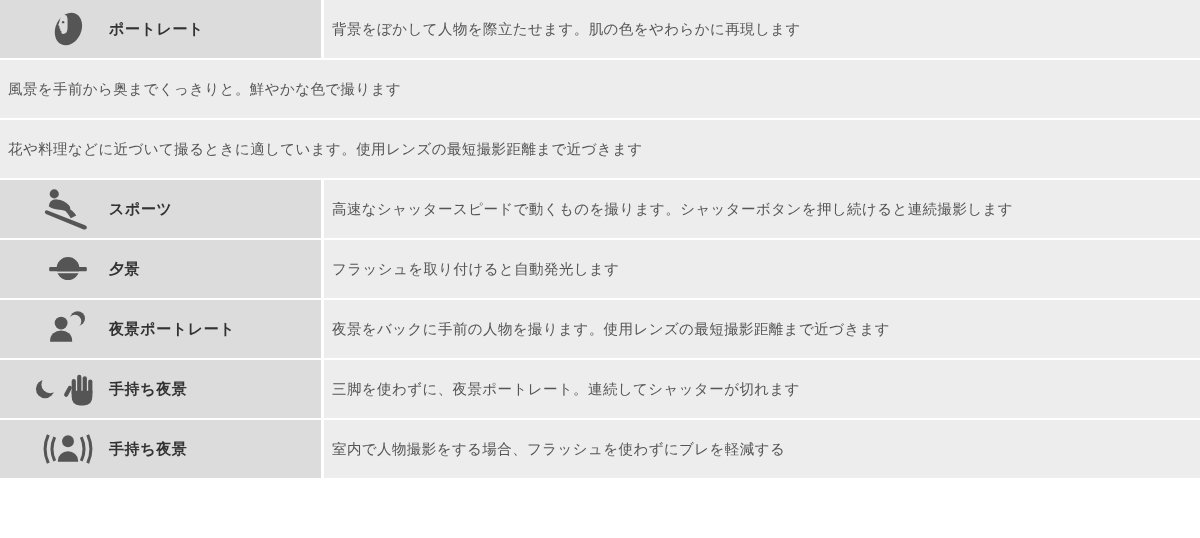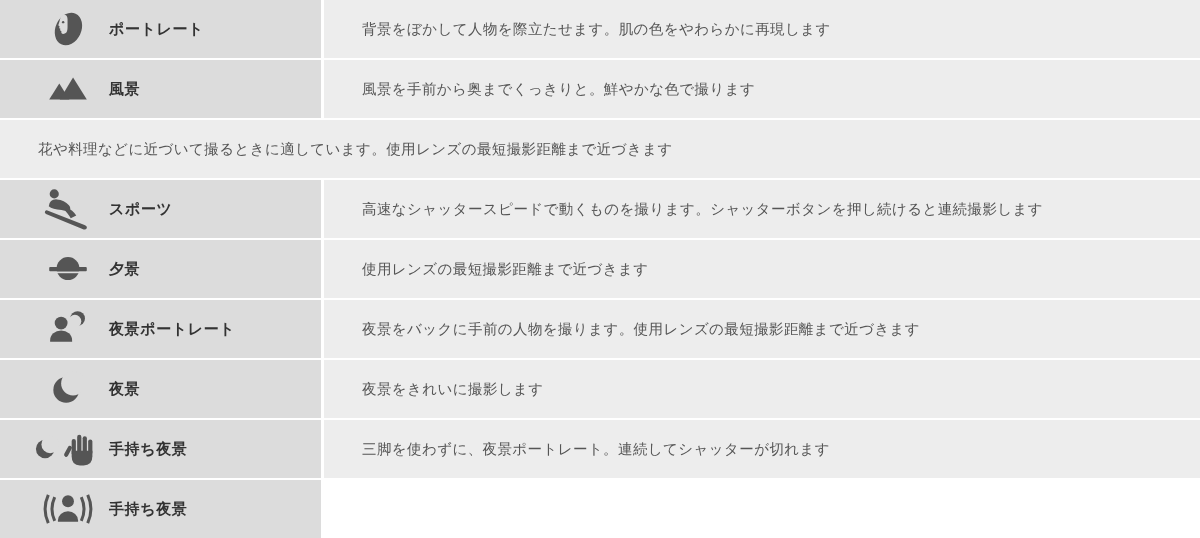--- a/index.html
+++ b/index.html
@@ -30,21 +30,21 @@
     align-items: center;
   }
   .cell.left {
     width: 321px;
     flex: none;
     background: #dcdcdc;
   }
   .cell.right {
     flex: 1;
     background: #ededed;
-    padding-left: 38px;
+    padding-left: 8px;
   }
   .icon-box {
     width: 82px;
     margin-left: 27px;
     flex: none;
     display: flex;
     justify-content: center;
     align-items: center;
   }
   .icon-box svg { display: block; }
@@ -78,29 +78,20 @@
   </svg>
           </span>
       <span class="label">ポートレート</span>
     </div>
     <div class="cell right">
       <span class="desc">背景をぼかして人物を際立たせます。肌の色をやわらかに再現します</span>
     </div>
   </div>
 
   <div class="row">
-    <div class="cell left">
-      <span class="icon-box">
-            <svg width="44" height="44" viewBox="0 0 48 48">
-    <path class="ink" d="M3.5 35.5 L14.5 18 L25.5 35.5 Z"></path>
-    <path class="ink" d="M15 35.5 L29.5 11.5 L44.5 35.5 Z"></path>
-  </svg>
-          </span>
-      <span class="label">風景</span>
-    </div>
     <div class="cell right">
       <span class="desc">風景を手前から奥までくっきりと。鮮やかな色で撮ります</span>
     </div>
   </div>
 
   <div class="row">
     <div class="cell right">
       <span class="desc">花や料理などに近づいて撮るときに適しています。使用レンズの最短撮影距離まで近づきます</span>
     </div>
   </div>
@@ -127,55 +118,41 @@
       <span class="icon-box">
             <svg width="44" height="44" viewBox="0 0 48 48">
     <circle class="ink" cx="24" cy="23.5" r="12.5"></circle>
     <rect class="cut" x="6" y="26.6" width="36" height="2"></rect>
     <rect class="ink" x="3.5" y="21.8" width="41" height="4.6" rx="1"></rect>
   </svg>
           </span>
       <span class="label">夕景</span>
     </div>
     <div class="cell right">
-      <span class="desc">使用レンズの最短撮影距離まで近づきます</span>
+      <span class="desc">フラッシュを取り付けると自動発光します</span>
     </div>
   </div>
 
   <div class="row">
     <div class="cell left">
       <span class="icon-box">
             <svg width="44" height="44" viewBox="0 0 48 48">
     <circle class="ink" cx="34.5" cy="12.5" r="8"></circle>
     <circle class="cut" cx="31.5" cy="15.5" r="7"></circle>
     <circle class="ink" cx="16.5" cy="17.5" r="7"></circle>
     <path class="ink" d="M4.5 38 L4.5 36.5 A12 11 0 0 1 28.5 36.5 L28.5 38 Z"></path>
   </svg>
           </span>
       <span class="label">夜景ポートレート</span>
     </div>
     <div class="cell right">
       <span class="desc">夜景をバックに手前の人物を撮ります。使用レンズの最短撮影距離まで近づきます</span>
     </div>
   </div>
 
-  <div class="row">
-    <div class="cell left">
-      <span class="icon-box">
-            <svg width="44" height="44" viewBox="0 0 48 48">
-    <circle class="ink" cx="22" cy="25" r="14"></circle>
-    <circle class="cut" cx="29.5" cy="18" r="13"></circle>
-  </svg>
-          </span>
-      <span class="label">夜景</span>
-    </div>
-    <div class="cell right">
-      <span class="desc">夜景をきれいに撮影します</span>
-    </div>
-  </div>
 
   <div class="row">
     <div class="cell left">
       <span class="icon-box">
             <svg width="70" height="44" viewBox="0 0 76 48">
     <circle class="ink" cx="13" cy="24" r="10"></circle>
     <circle class="cut" cx="18.5" cy="19" r="9.5"></circle>
     <rect class="ink" x="36" y="20" width="4.5" height="13" rx="2.2" transform="rotate(28 38 26)"></rect>
     <rect class="ink" x="42" y="13" width="4.6" height="18" rx="2.3"></rect>
     <rect class="ink" x="48" y="8.5" width="4.6" height="22" rx="2.3"></rect>
@@ -198,15 +175,18 @@
     <circle class="ink" cx="38" cy="15.5" r="6.5"></circle>
     <path class="ink" d="M27 38 L27 36.5 A11 10 0 0 1 49 36.5 L49 38 Z"></path>
     <path class="pstroke" d="M23.5 11 Q17.5 24 23.5 37"></path>
     <path class="pstroke" d="M16.5 8.5 Q9.5 24 16.5 39.5"></path>
     <path class="pstroke" d="M52.5 11 Q58.5 24 52.5 37"></path>
     <path class="pstroke" d="M59.5 8.5 Q66.5 24 59.5 39.5"></path>
   </svg>
           </span>
       <span class="label">手持ち夜景</span>
     </div>
+    <div class="cell right">
+      <span class="desc">室内で人物撮影をする場合、フラッシュを使わずにブレを軽減する</span>
+    </div>
   </div>
 </div>
 </div>
 
 </body></html>

